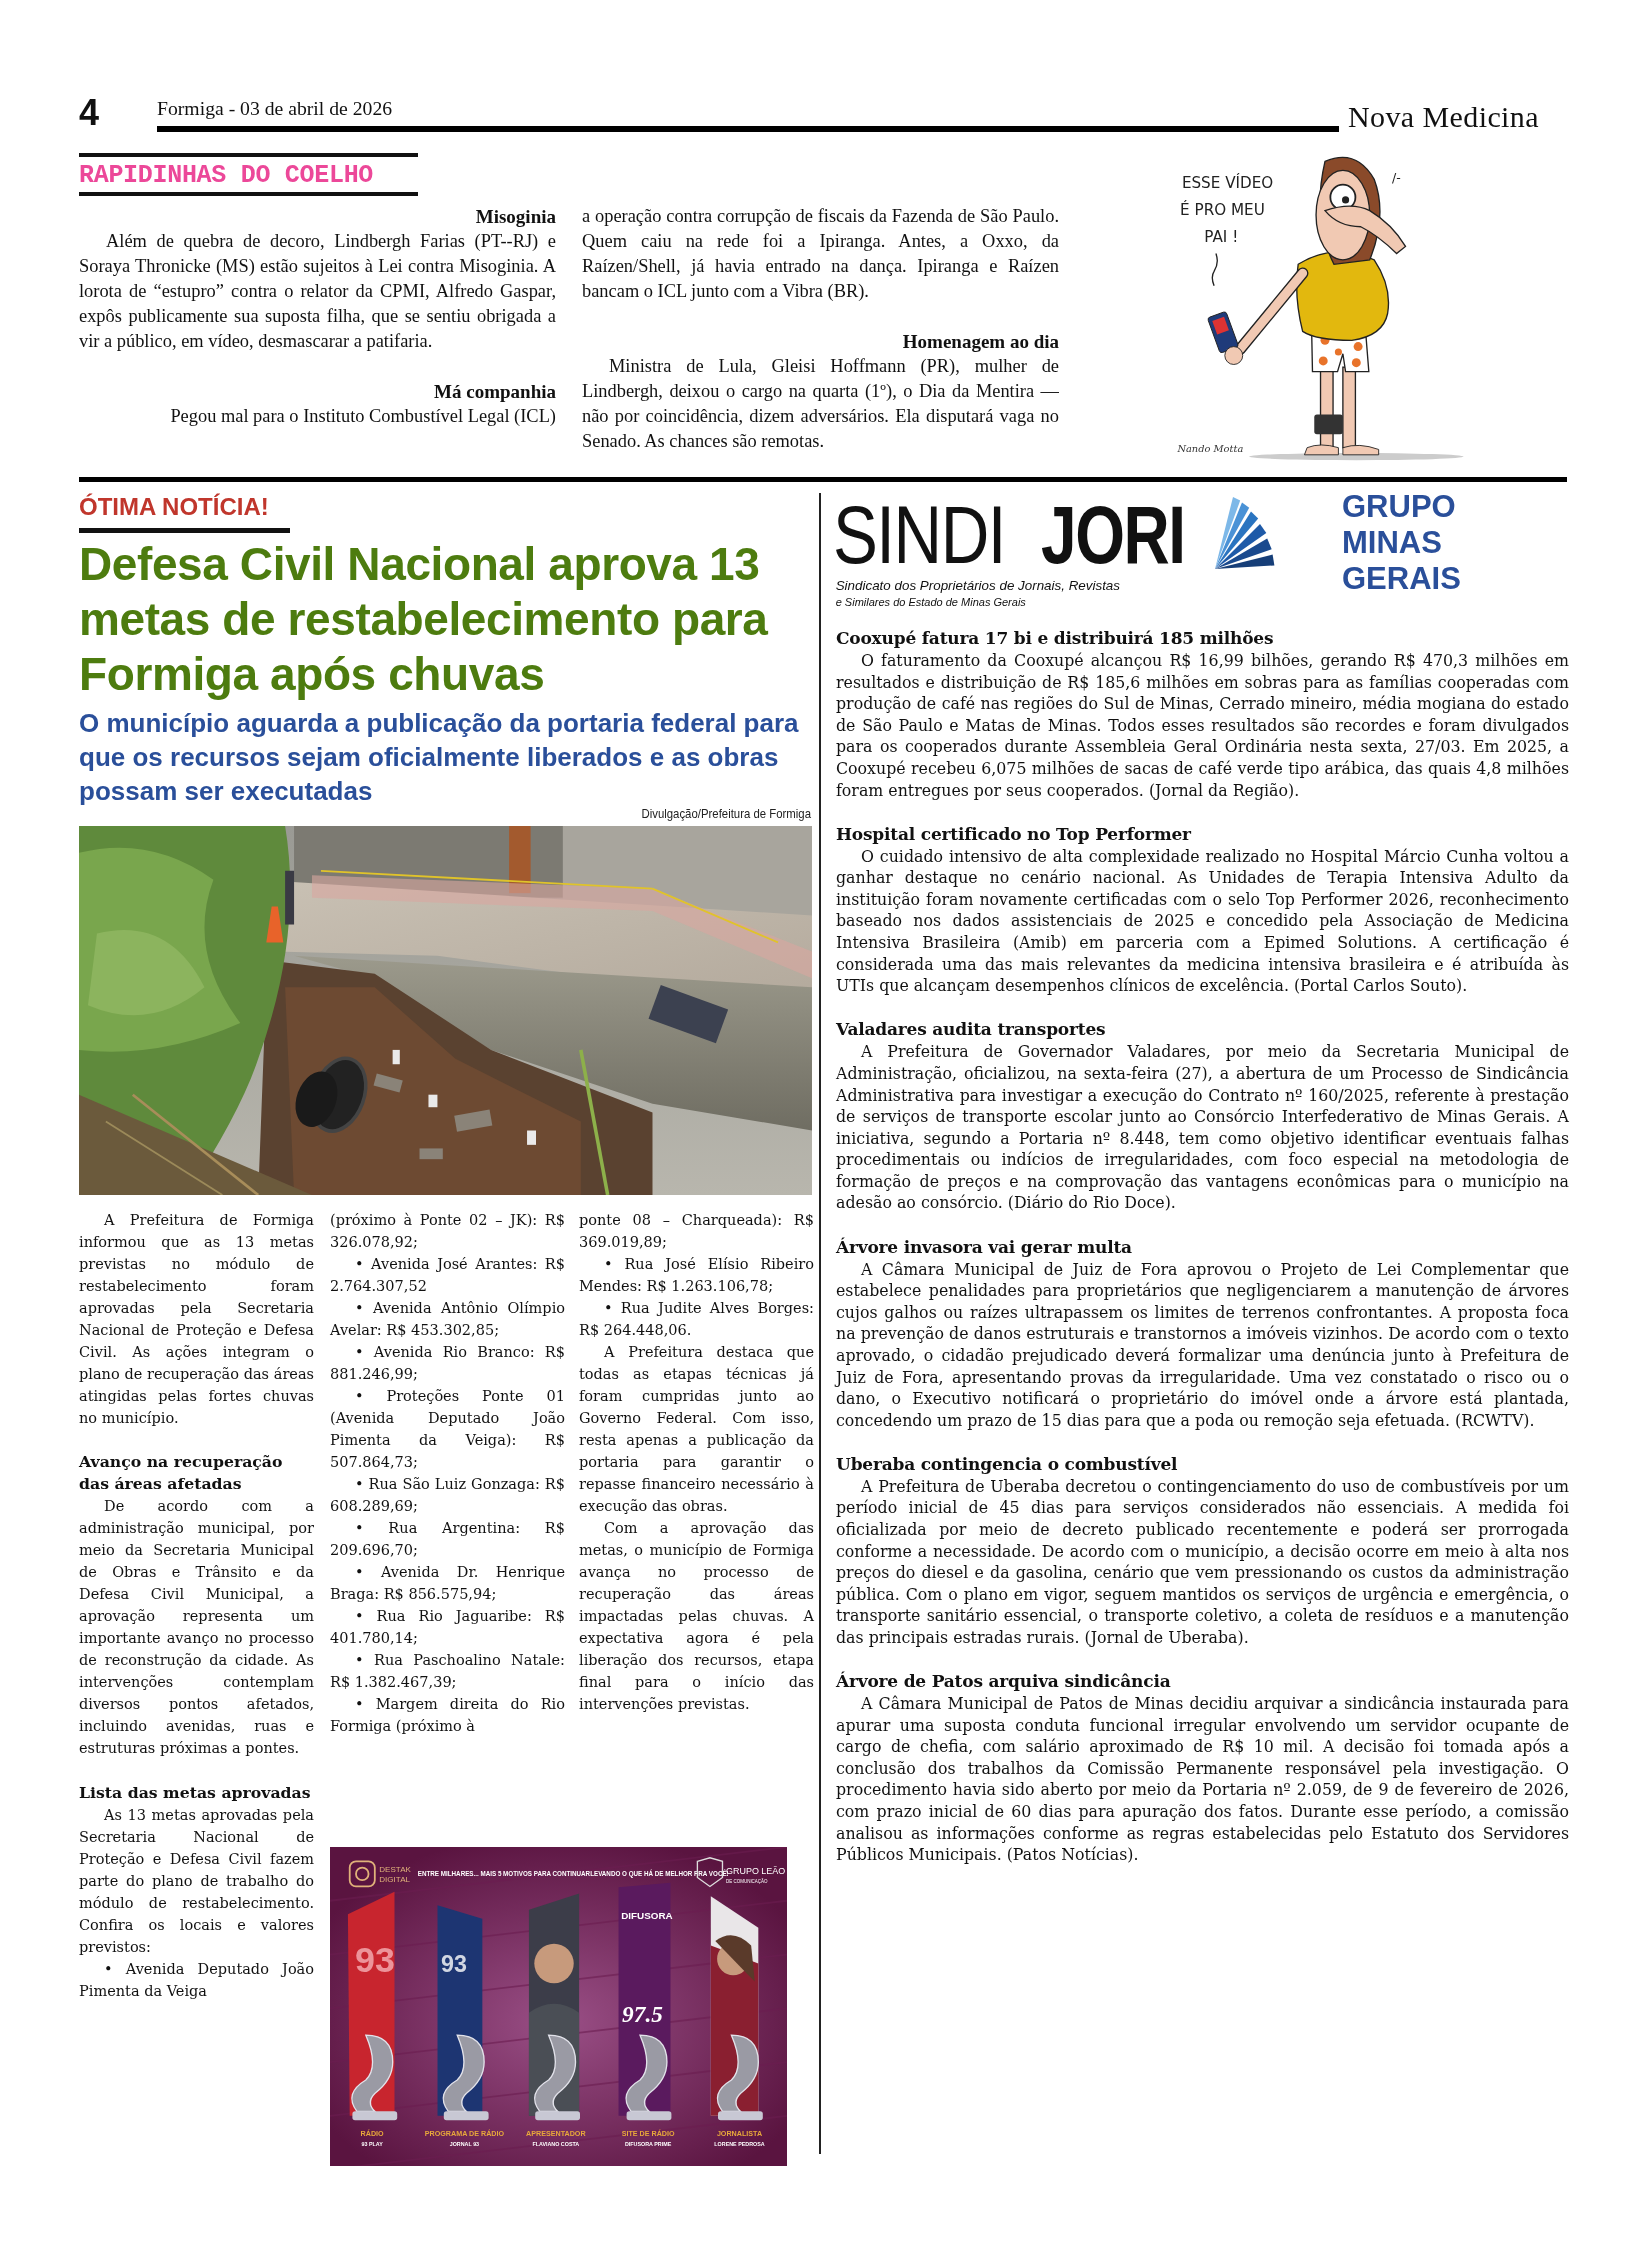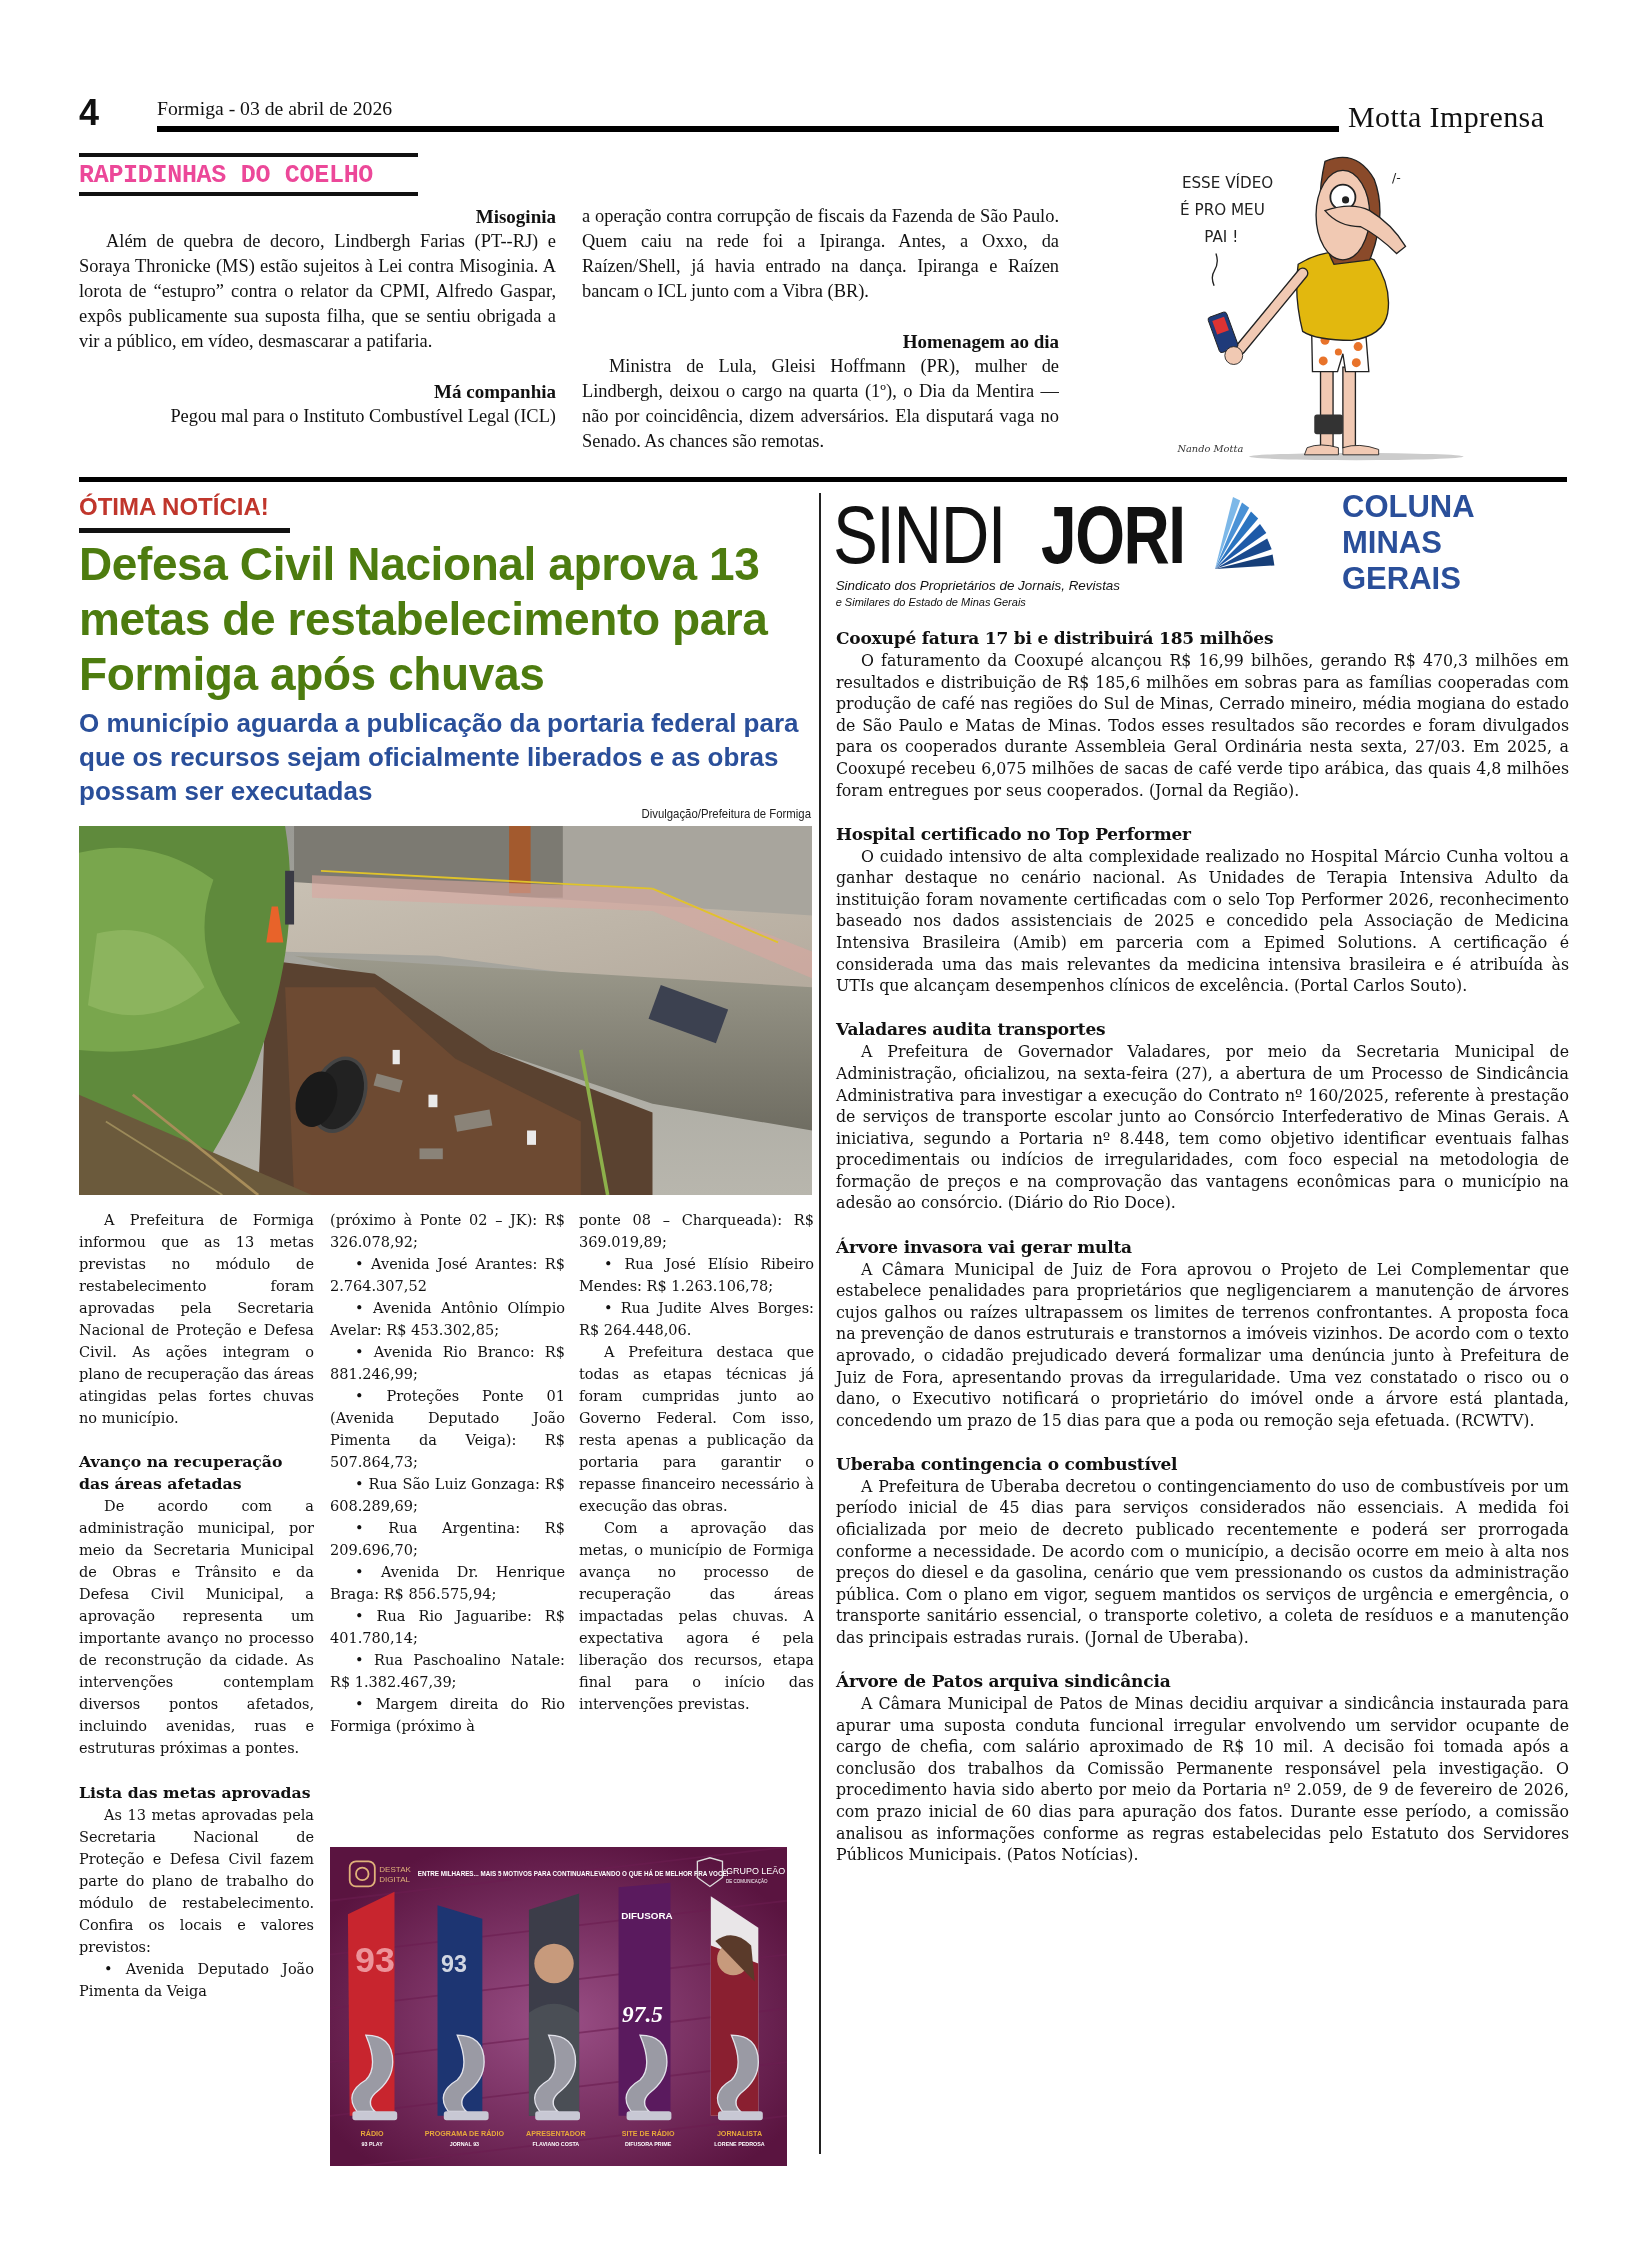--- a/index.html
+++ b/index.html
@@ -56,21 +56,21 @@
   #right-col h3 { font-size: 17px; font-weight: bold; line-height: 23px; text-align: left; letter-spacing: -0.2px; }
   #right-col p { text-indent: 25px; }
   #right-col .spacer { height: 21.5px; }
 </style>
 </head>
 <body>
 
 <div class="abs" id="page-num">4</div>
 <div class="abs" id="header-date">Formiga - 03 de abril de 2026</div>
 <div class="abs" id="header-rule"></div>
-<div class="abs" id="masthead">Motta Imprensa</div>
+<div class="abs" id="masthead">Nova Medicina</div>
 
 <div class="abs" id="rap-top"></div>
 <div class="abs" id="rap-title">RAPIDINHAS DO COELHO</div>
 <div class="abs" id="rap-bot"></div>
 
 <div class="abs rap-col" style="left:79px;">
   <h4>Misoginia</h4>
   <p>Além de quebra de decoro, Lindbergh Farias (PT--RJ) e Soraya Thronicke (MS) estão sujeitos à Lei contra Misoginia. A lorota de “estupro” contra o relator da CPMI, Alfredo Gaspar, expôs publicamente sua suposta filha, que se sentiu obrigada a vir a público, em vídeo, desmascarar a patifaria.</p>
   <div class="gap"></div>
   <h4>Má companhia</h4>
@@ -329,21 +329,21 @@
       <polygon points="0,80 50,30 57,40" fill="#1e5aa8"></polygon>
       <polygon points="0,80 58,46 63,58" fill="#1a4a8e"></polygon>
       <polygon points="0,80 64,64 66,76" fill="#163e78"></polygon>
     </svg>
   </div>
   <div style="font-family:'Liberation Sans',sans-serif; font-style:italic; font-size:13.4px; line-height:17px; margin-top:3.6px; margin-left:2.7px;">Sindicato dos Proprietários de Jornais, Revistas</div>
   <div style="font-family:'Liberation Sans',sans-serif; font-style:italic; font-size:11px; line-height:17px; margin-left:2.7px;">e Similares do Estado de Minas Gerais</div>
 </div>
 
 <div class="abs" id="coluna">
-  <div>COLUNA</div>
+  <div>GRUPO</div>
   <div>MINAS</div>
   <div>GERAIS</div>
 </div>
 
 <div class="abs" id="right-col">
   <h3>Cooxupé fatura 17 bi e distribuirá 185 milhões</h3>
   <p>O faturamento da Cooxupé alcançou R$ 16,99 bilhões, gerando R$ 470,3 milhões em resultados e distribuição de R$ 185,6 milhões em sobras para as famílias cooperadas com produção de café nas regiões do Sul de Minas, Cerrado mineiro, média mogiana do estado de São Paulo e Matas de Minas. Todos esses resultados são recordes e foram divulgados para os cooperados durante Assembleia Geral Ordinária nesta sexta, 27/03. Em 2025, a Cooxupé recebeu 6,075 milhões de sacas de café verde tipo arábica, das quais 4,8 milhões foram entregues por seus cooperados. (Jornal da Região).</p>
   <div class="spacer"></div>
   <h3>Hospital certificado no Top Performer</h3>
   <p>O cuidado intensivo de alta complexidade realizado no Hospital Márcio Cunha voltou a ganhar destaque no cenário nacional. As Unidades de Terapia Intensiva Adulto da instituição foram novamente certificadas com o selo Top Performer 2026, reconhecimento baseado nos dados assistenciais de 2025 e concedido pela Associação de Medicina Intensiva Brasileira (Amib) em parceria com a Epimed Solutions. A certificação é considerada uma das mais relevantes da medicina intensiva brasileira e é atribuída às UTIs que alcançam desempenhos clínicos de excelência. (Portal Carlos Souto).</p>

